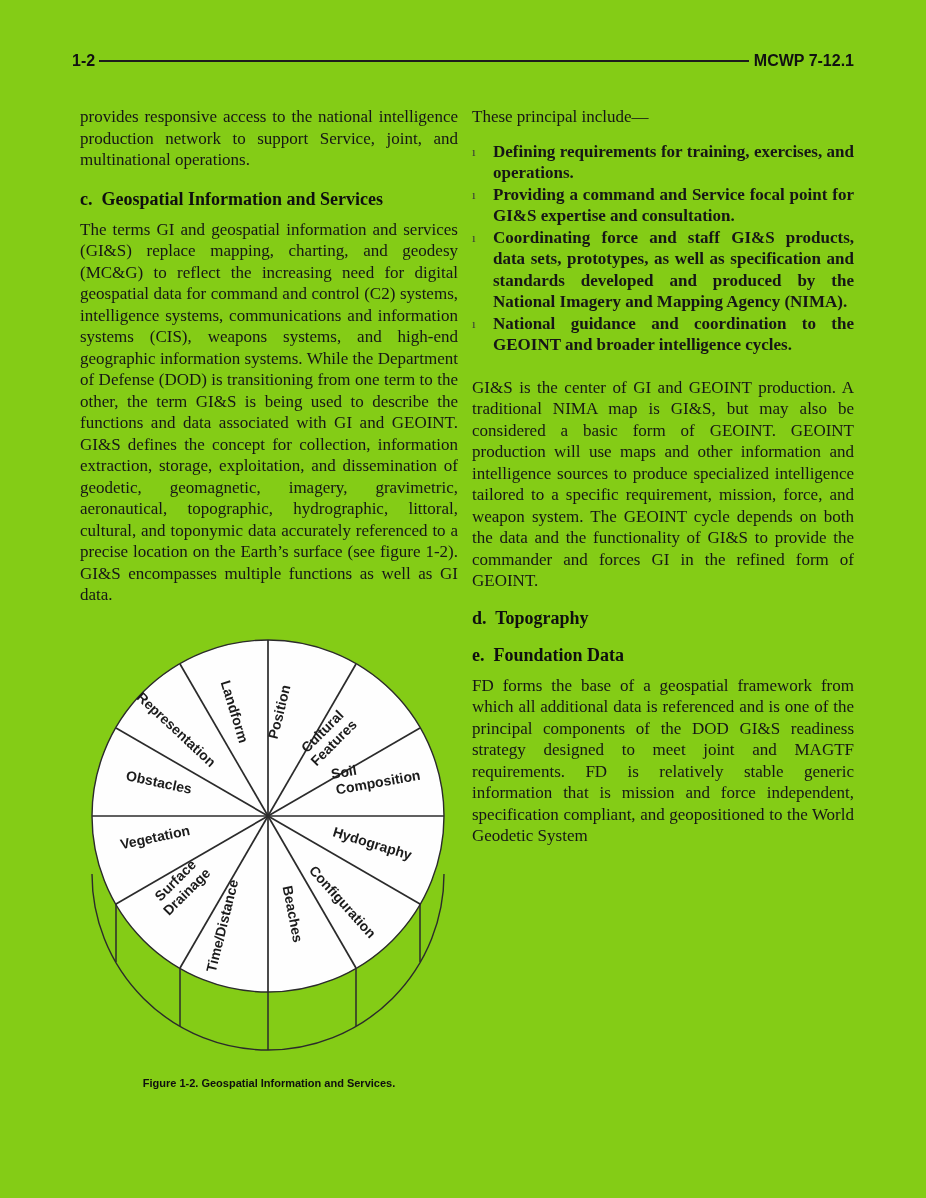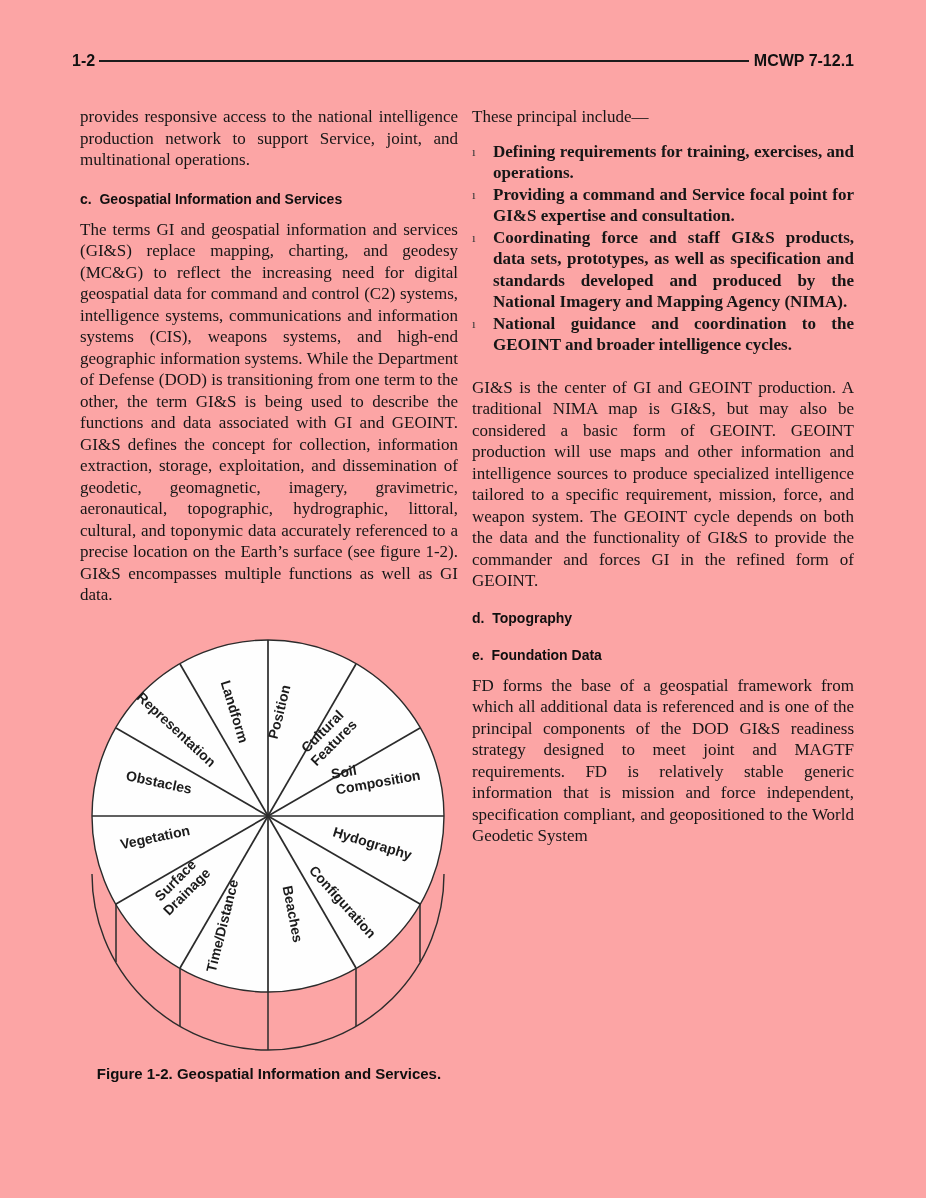--- a/index.html
+++ b/index.html
@@ -1,59 +1,59 @@
 <!DOCTYPE html>
 <html><head>
 <meta charset="utf-8">
 <style>
   html,body{margin:0;padding:0;background:#ffffff;}
   .page{
     position:relative;
     width:926px;height:1198px;
-    background:#fca5a5;
+    background:#84cc16;
     font-family:"Liberation Serif", serif;
     color:#161616;
     overflow:hidden;
   }
   
   .hdr{
     position:absolute;left:72px;top:52px;width:782px;
     display:flex;align-items:center;
     font-family:"Liberation Sans", sans-serif;
     font-weight:bold;font-size:16px;color:#111;
   }
   .hdr .rule{flex:1;height:2px;background:#1c1c1c;margin:0 5px 0 4px;}
   
   .col{position:absolute;top:106px;font-size:17px;line-height:21.5px;text-align:justify;}
   .col-left{left:80px;width:378px;}
   .col-right{left:472px;width:382px;}
   .col p{margin:0 0 14px 0;}
   p.intro{margin-bottom:17px;}
   h3.h-sec{
-    font-family:Liberation Sans, sans-serif;
-    font-size:14px;line-height:22px;font-weight:bold;color:#0f0f0f;
+    font-family:Liberation Serif, serif;
+    font-size:18px;line-height:22px;font-weight:bold;color:#0f0f0f;
     margin:15px 0 9px 0;text-align:left;white-space:pre-wrap;
   }
   h3.first{margin-top:0;}
   
   .blist{margin:0 0 21px 0;padding:0;list-style:none;}
   .blist li{display:flex;margin:0;}
   .bmark{
     width:21px;flex:0 0 21px;
     font-size:13px;line-height:21.5px;color:#3a3a3a;
     font-family:"Liberation Serif", serif;
   }
   .btext{flex:1;text-align:justify;font-weight:bold;}
   
   .figure{margin-top:23px;}
   .figure svg{display:block;}
   .fig-caption{
     font-family:"Liberation Sans", sans-serif;
-    font-weight:bold;font-size:15px;color:#0f0f0f;
-    text-align:center;margin-top:6px;white-space:pre-wrap;
+    font-weight:bold;font-size:11px;color:#0f0f0f;
+    text-align:center;margin-top:16px;white-space:pre-wrap;
   }
   .wheel-line{stroke:#2b2b2b;fill:none;}
   .wheel-label{
     font-family:"Liberation Sans", sans-serif;
     font-weight:bold;font-size:14px;fill:#1b1b1b;
   }
 </style>
 </head>
 <body>
 

